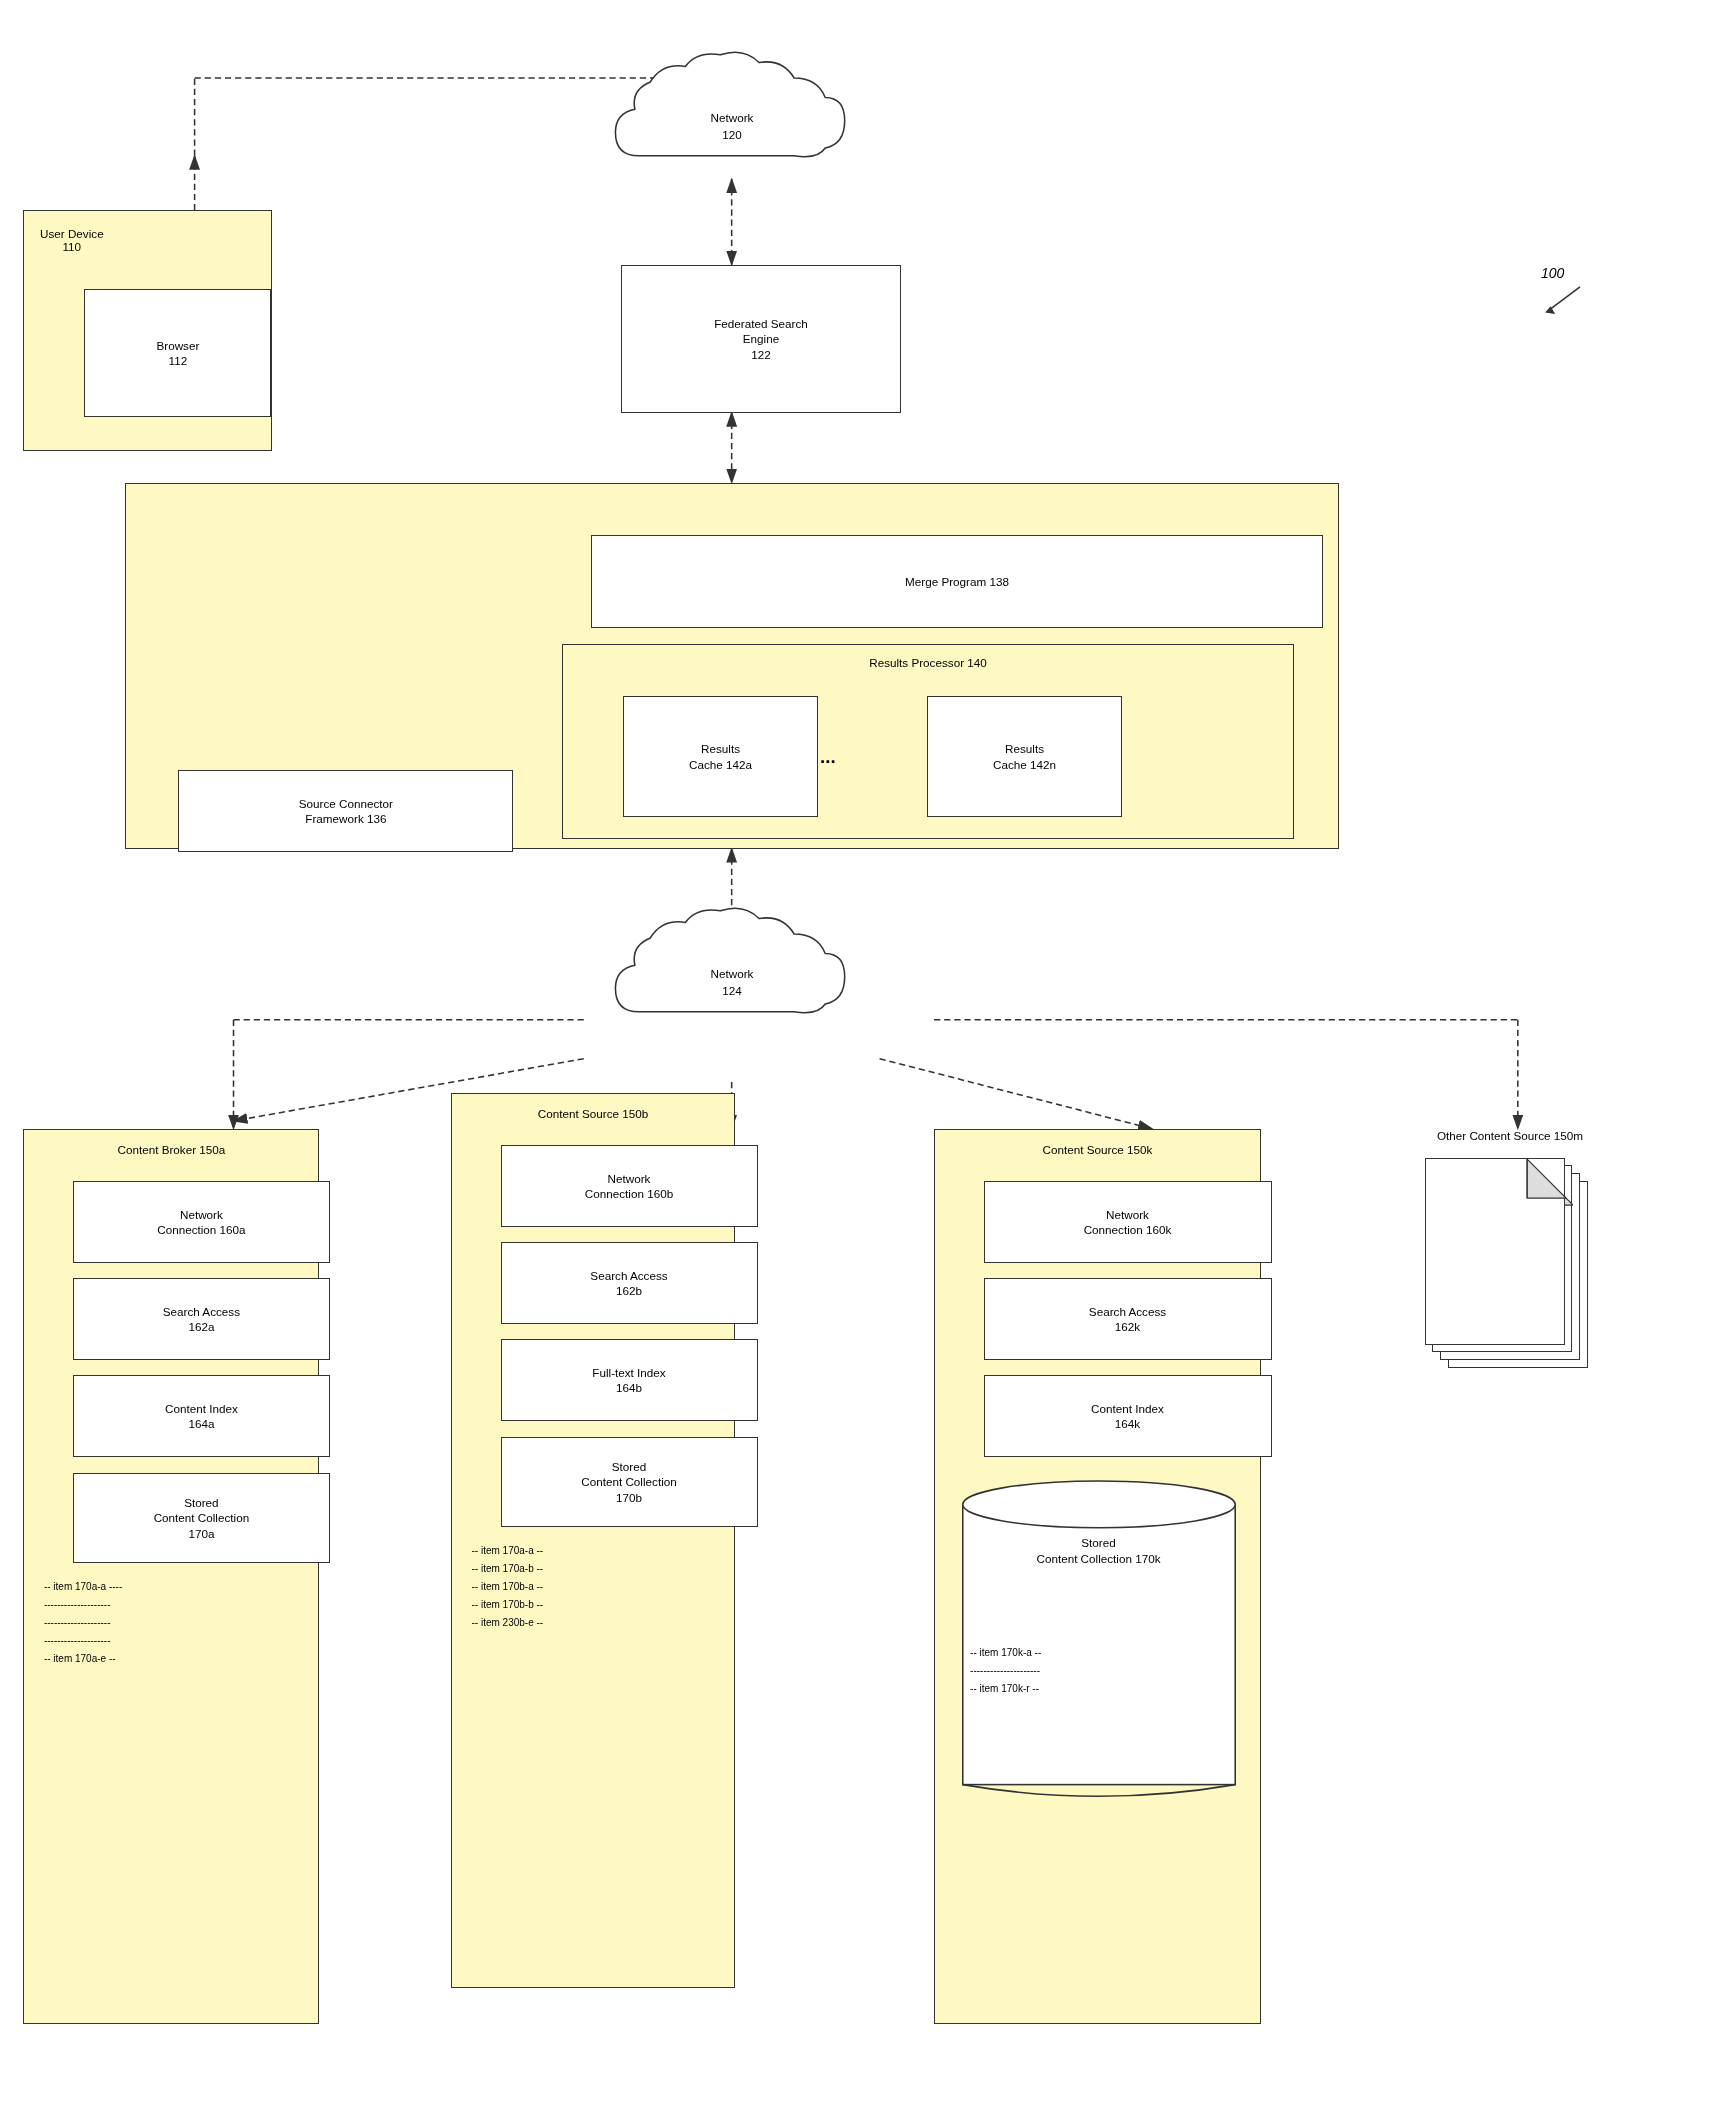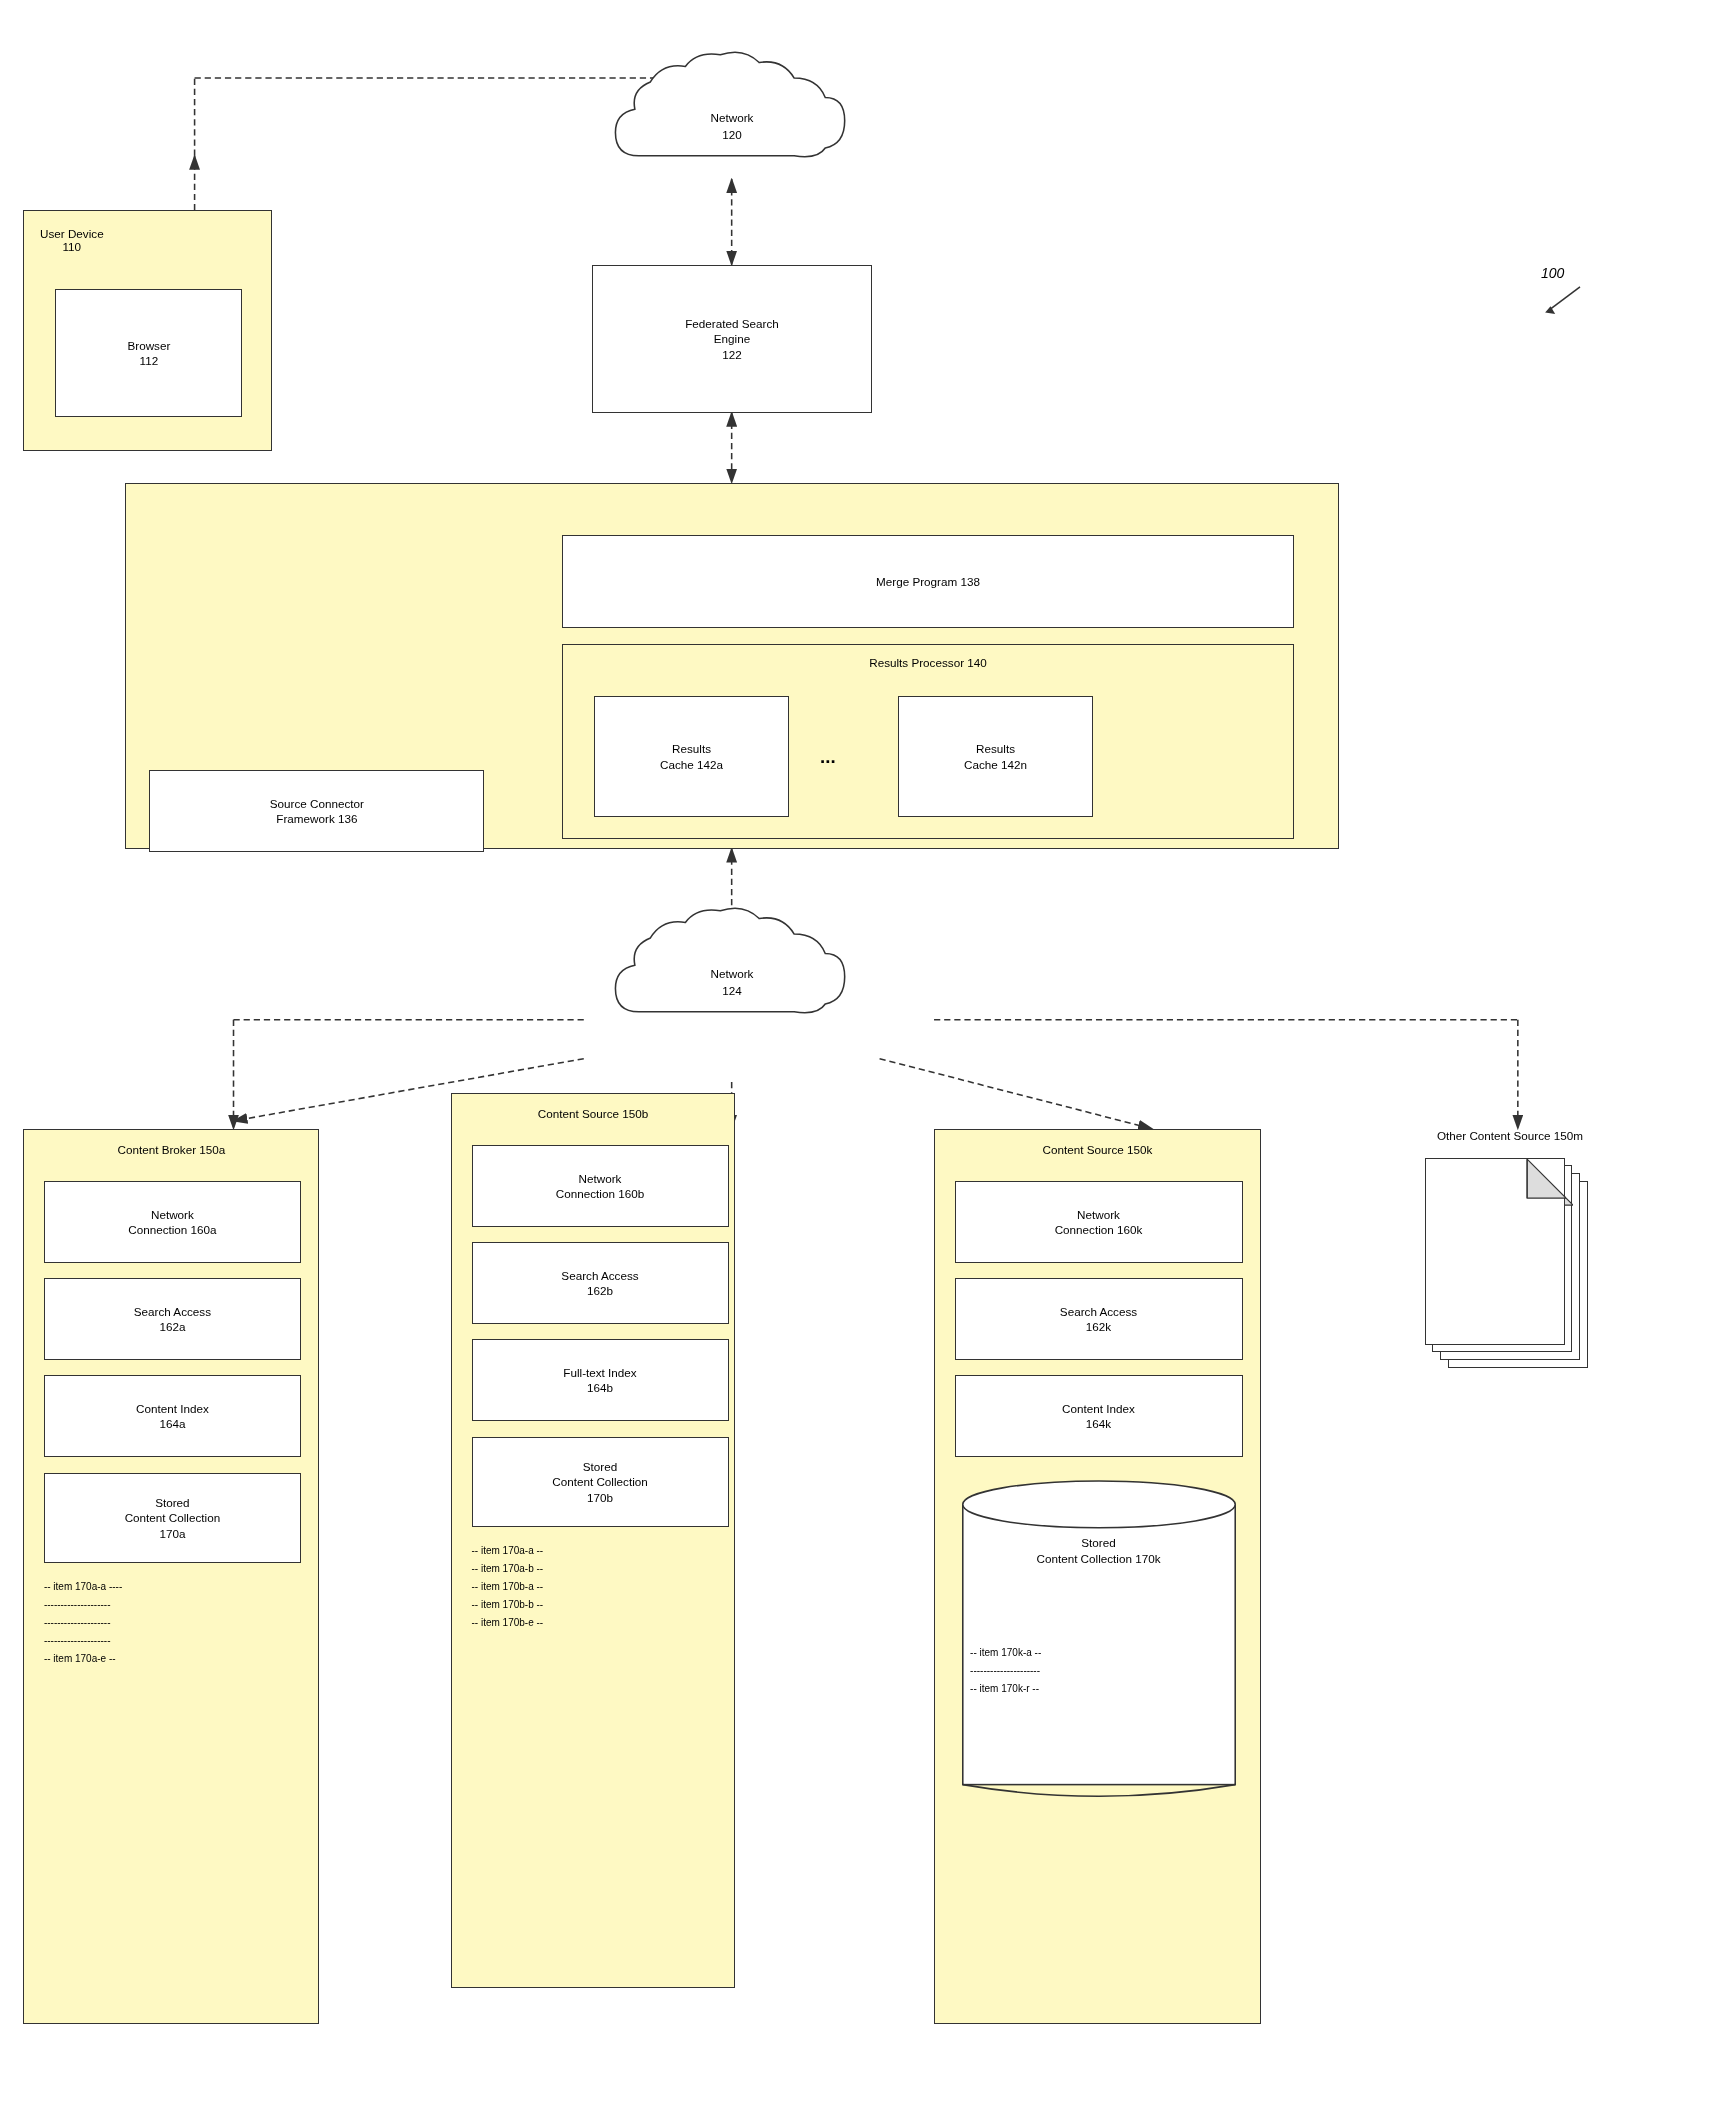--- a/index.html
+++ b/index.html
@@ -20,20 +20,21 @@
     .box {
       position: absolute;
       border: 1.6px solid #333;
       background: #fff;
       text-align: center;
       display: flex;
       flex-direction: column;
       align-items: center;
       justify-content: center;
       line-height: 1.3;
+      margin-left: 29px;
     }
     .box-label {
       font-size: 11.7px;
     }
     .cloud {
       position: absolute;
       text-align: center;
       display: flex;
       flex-direction: column;
       align-items: center;
@@ -242,21 +243,21 @@
 
     <div class="box" style="left:19.5px;top:343px;width:257px;height:90px;">
       <span class="box-label">Stored<br>Content Collection<br>170b</span>
     </div>
 
     <div style="position:absolute;left:19.5px;top:448px;width:257px;font-size:10px;line-height:1.8;">
       <div>-- item 170a-a --</div>
       <div>-- item 170a-b --</div>
       <div>-- item 170b-a --</div>
       <div>-- item 170b-b --</div>
-      <div>-- item 170b-e --</div>
+      <div>-- item 230b-e --</div>
     </div>
   </div>
 
   <div class="outer-box" style="left:934px;top:1129px;width:327px;height:895px;">
     <div style="position:absolute;top:12.5px;left:0;right:0;text-align:center;font-size:11.7px;">
       <span>Content Source 150k</span>
     </div>
 
     <div class="box" style="left:19.5px;top:51px;width:288px;height:82px;">
       <span class="box-label">Network<br>Connection 160k</span>

